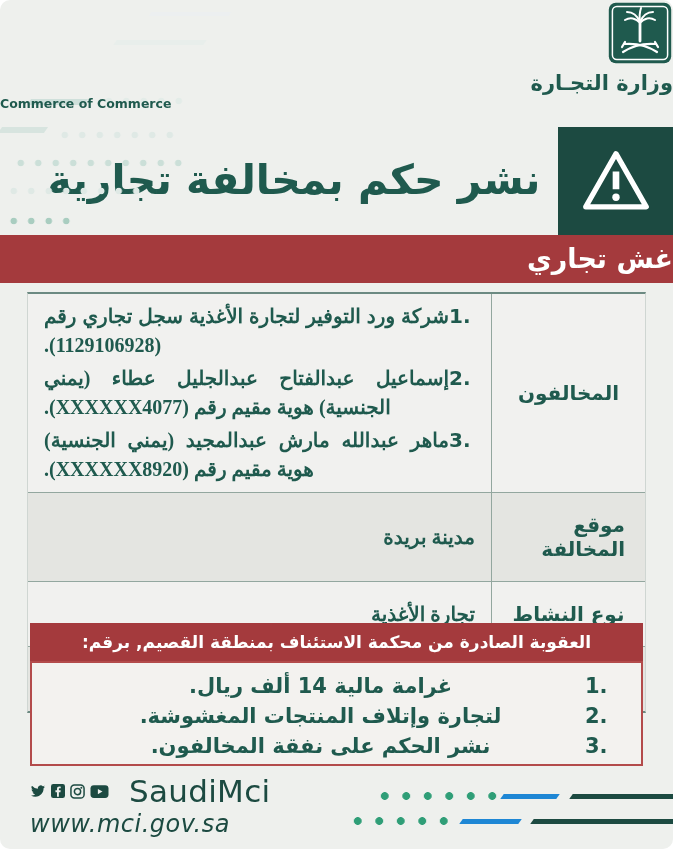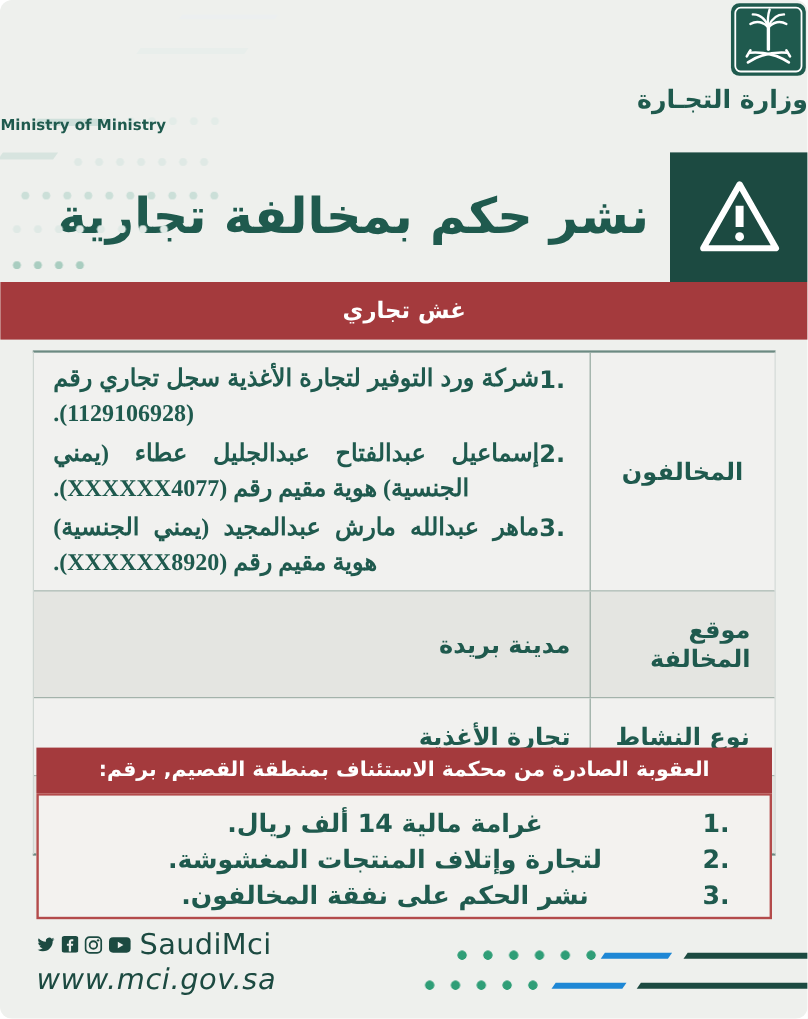--- a/index.html
+++ b/index.html
@@ -31,21 +31,21 @@
   .ministry-ar{font-size:21px;font-weight:bold;color:var(--brand-green);margin-top:3px;font-family:"DejaVu Sans",sans-serif;}
   .ministry-en{font-size:12.5px;font-weight:bold;color:var(--brand-green);margin-top:1px;direction:ltr;}
   
   .title-band{position:absolute;top:127px;left:0;right:0;height:108px;display:flex;align-items:center;justify-content:space-between;}
   .warn-box{width:115px;height:108px;background:var(--dark-green);flex:0 0 auto;
             display:flex;align-items:center;justify-content:center;}
   .page-title{flex:1;text-align:center;font-size:41px;font-weight:bold;color:var(--brand-green);
               padding-left:30px;line-height:1.1;}
   
   .fraud-banner{position:absolute;top:235px;left:0;right:0;height:48px;background:var(--banner-red);
-                color:#fff;font-size:19px;font-weight:bold;text-align:center;line-height:48px;}
+                color:#fff;font-size:27px;font-weight:bold;line-height:48px;}
   
   .dtable{position:absolute;top:292px;left:27px;right:27px;
           border-top:2px solid #6c8a82;border-bottom:2px solid #6c8a82;
           border-left:1px solid #cfd6d2;border-right:1px solid #cfd6d2;}
   .drow{display:flex;border-bottom:1px solid var(--line);}
   .drow:last-child{border-bottom:none;}
   .drow.light{background:var(--row-light);}
   .drow.dark{background:var(--row-dark);}
   .dlabel{width:154px;flex:0 0 auto;border-left:1px solid var(--line);
           display:flex;align-items:center;justify-content:center;
@@ -53,34 +53,34 @@
   .dvalue{flex:1;display:flex;flex-direction:column;justify-content:center;
           font-size:20px;font-weight:bold;color:var(--brand-green);
           padding:6px 16px;line-height:1.45;}
   .row-violators{min-height:182px;}
   .row-sm2{min-height:50px;}
   .row-sm3{min-height:47px;}
   .row-sm4{min-height:46px;}
   .v-item{display:flex;margin:2px 0;}
   .v-item .num{flex:0 0 26px;direction:ltr;text-align:left;}
   .v-item .txt{flex:1;text-align:justify;text-align-last:left;font-family:Liberation Serif, serif;}
-  .single-val{text-align:right;}
+  .single-val{text-align:right;font-family:Liberation Serif, serif;}
   
   .penalty-header{position:absolute;top:623px;left:30px;right:30px;height:38px;background:var(--banner-red);
                   color:#fff;font-size:17px;font-weight:bold;text-align:center;line-height:38px;}
   .penalty-box{position:absolute;top:661px;left:30px;right:30px;height:105px;
                border:2px solid #b34b4b;background:#f3f2ef;padding:8px 24px 6px;}
   .p-item{display:flex;font-size:21px;font-weight:bold;color:var(--brand-green);line-height:30px;}
   .p-item .num{flex:0 0 32px;direction:ltr;text-align:left;}
   .p-item .txt{flex:1;text-align:center;}
   
   .footer{position:absolute;top:769px;left:0;right:0;height:80px;direction:ltr;}
   .footer-left{position:absolute;left:30px;top:4px;color:var(--dark-green);}
   .social-row{display:flex;align-items:center;gap:5px;}
-  .handle{font-size:24px;margin-left:2px;letter-spacing:.3px;}
+  .handle{font-size:31px;margin-left:15px;letter-spacing:.3px;}
   .website{font-size:24px;margin-top:1px;letter-spacing:.5px;font-style:italic;}
   .f-dots{position:absolute;color:var(--accent-teal);}
   .f-blue{position:absolute;height:5px;background:var(--accent-blue);}
   .f-dark{position:absolute;height:5px;background:var(--dark-green);}
 </style>
 </head>
 <body>
 
 <div class="page">
 
@@ -105,21 +105,21 @@
         </g>
         <g stroke="#fff" fill="none" stroke-width="2.2" stroke-linecap="round">
           <path d="M15 50 C24 44 36 41 48 42"></path>
           <path d="M49 50 C40 44 28 41 16 42"></path>
           <path d="M47 40 L50 45"></path>
           <path d="M17 40 L14 45"></path>
         </g>
       </svg>
     </span>
     <div class="ministry-ar">وزارة التجـارة</div>
-    <div class="ministry-en">Ministry of Ministry</div>
+    <div class="ministry-en">Commerce of Commerce</div>
   </header>
 
   <div class="title-band">
     <div class="warn-box">
       <svg width="74" height="68" viewBox="0 0 100 92">
         <path d="M50 9 L91 81 L9 81 Z" fill="none" stroke="#fff" stroke-width="7" stroke-linejoin="round"></path>
         <path d="M50 33 L50 57" stroke="#fff" stroke-width="9"></path>
         <circle cx="50" cy="68" r="5" fill="#fff"></circle>
       </svg>
     </div>

